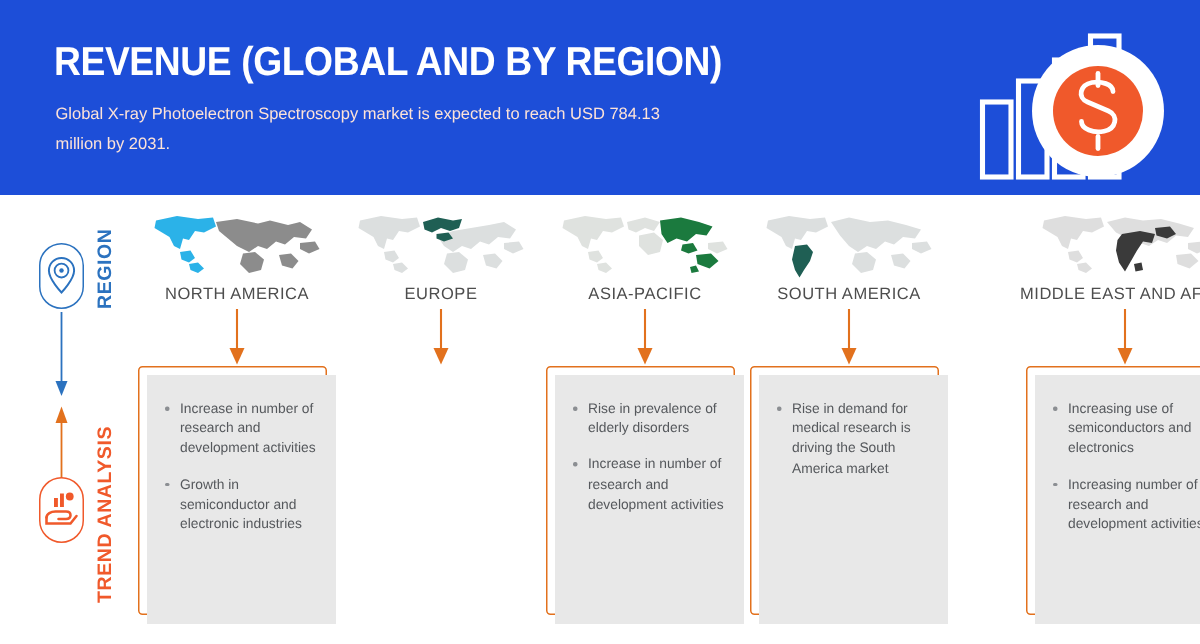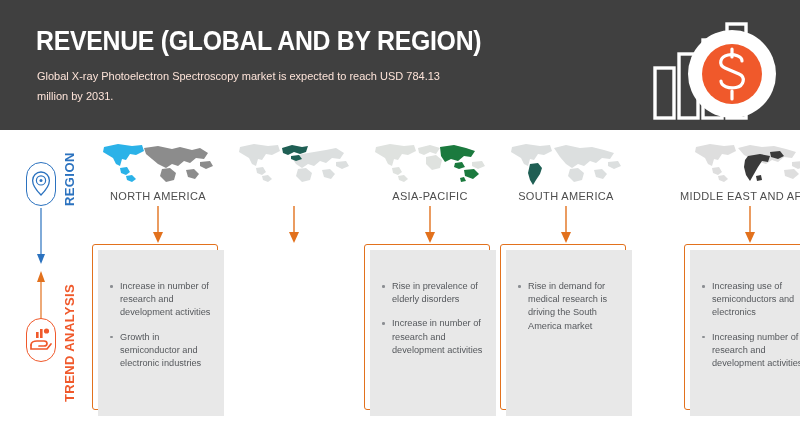--- a/index.html
+++ b/index.html
@@ -8,21 +8,21 @@
     background: #ffffff;
     font-family: "Liberation Sans", sans-serif;
     overflow: hidden;
   }
   .page { position: relative; width: 800px; height: 429px; background: #ffffff; }
 
   
   .header {
     position: absolute; left: 0; top: 0;
     width: 800px; height: 130px;
-    background: #404040;
+    background: #1d4ed8;
     overflow: hidden;
   }
   .header-title {
     position: absolute; left: 36px; top: 26px;
     color: #ffffff;
     font-size: 27px;
     font-weight: bold;
     letter-spacing: -0.3px;
     transform: scaleX(0.92);
     transform-origin: left center;
@@ -96,21 +96,21 @@
     border-radius: 3px;
   }
   .box-fill {
     position: absolute; left: 6px; top: 6px;
     width: 126px; height: 166px;
     background: #e8e8e8;
   }
   .box-body {
     position: absolute; left: 6px; top: 6px;
     width: 126px; height: 166px;
-    padding: 30px 8px 8px 10px;
+    padding: 16px 8px 8px 10px;
   }
   .bullet-list { list-style: none; }
   .bullet-item {
     position: relative;
     padding-left: 12px;
     margin-bottom: 11px;
     font-size: 9.2px;
     line-height: 13.2px;
     color: #55585c;
   }
@@ -231,20 +231,21 @@
             <path d="M62 27 L70 26 L76 31 L74 38 L66 40 L60 34 Z"></path>
             <path d="M86 28 L94 27 L99 32 L95 37 L88 35 Z"></path>
             <path d="M100 20 L110 19 L113 24 L106 27 L100 24 Z"></path>
           </g>
           <g fill="#1f5f54">
             <path d="M46 6 L56 3 L66 5 L72 4 L70 10 L64 12 L58 10 L52 13 L47 11 Z"></path>
             <path d="M55 14 L63 13 L66 17 L60 19 L55 17 Z"></path>
           </g>
         </svg>
       </div>
+      <div class="region-name">EUROPE</div>
       <div class="arrow-down">
         <svg width="14" height="38" viewBox="0 0 14 38">
           <line x1="7" y1="0" x2="7" y2="28" stroke="#e2711d" stroke-width="1.4"></line>
           <polygon points="7,37 2,26 12,26" fill="#e2711d"></polygon>
         </svg>
       </div>
     </div>
 
     <div class="col" style="left:272px;">
       <div class="map-wrap">

